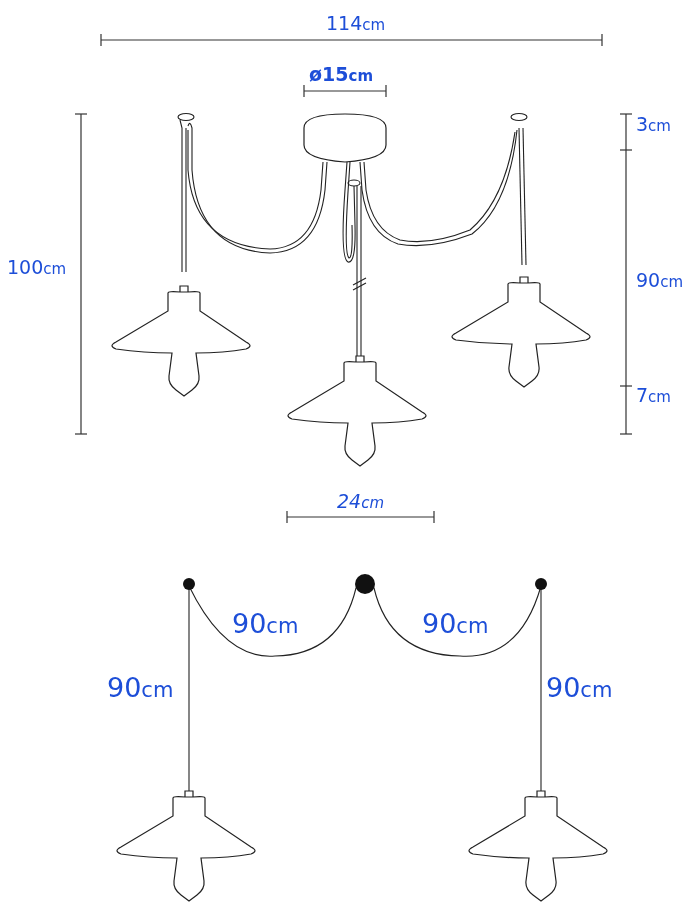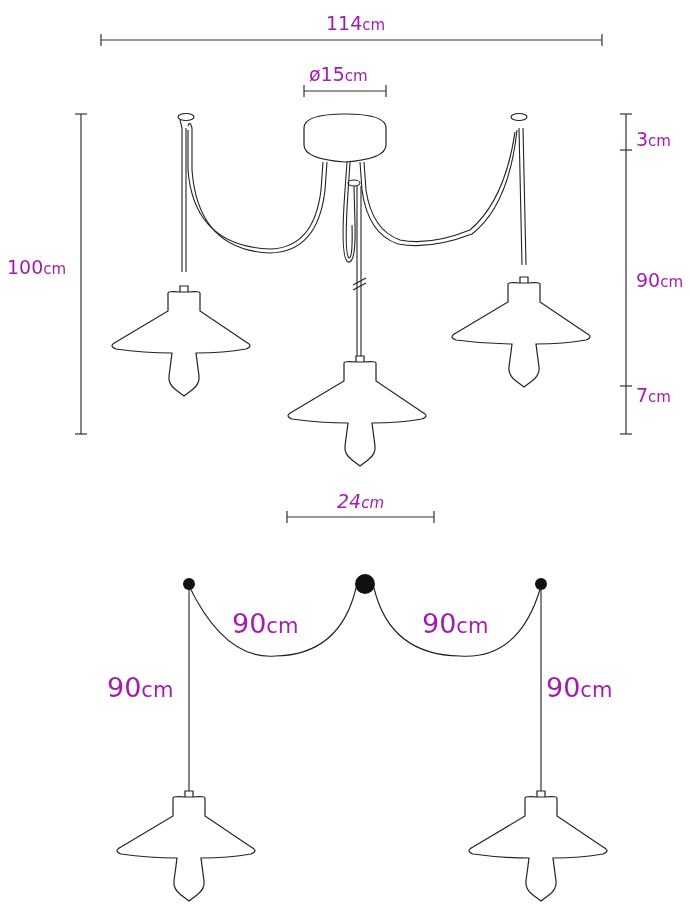--- a/index.html
+++ b/index.html
@@ -1,18 +1,18 @@
 <!DOCTYPE html>
 <html><head>
 <meta charset="utf-8">
 <style>
   html, body { margin: 0; padding: 0; background: #ffffff; }
   body { width: 690px; height: 920px; position: relative; overflow: hidden; font-family: "DejaVu Sans", sans-serif; }
   svg { position: absolute; left: 0; top: 0; }
-  .lbl { position: absolute; color: #a21caf; white-space: nowrap; line-height: 1; }
+  .lbl { position: absolute; color: #1d4ed8; white-space: nowrap; line-height: 1; }
   .lbl .num { font-size: 19px; }
   .lbl .unit { font-size: 15px; }
   .lbl.big .num { font-size: 27px; }
   .lbl.big .unit { font-size: 21px; }
 </style>
 </head>
 <body>
 
 <svg width="690" height="920" viewBox="0 0 690 920">
   <defs>
@@ -104,23 +104,23 @@
   <circle cx="541" cy="584" r="6" fill="#111"></circle>
   <g>
       <use href="#shade" transform="translate(189 797)"></use>
     </g>
   <g>
       <use href="#shade" transform="translate(541 797)"></use>
     </g>
 </svg>
 
 <div class="lbl" style="left:326px; top:14px;"><span class="num">114</span><span class="unit">cm</span></div>
-<div class="lbl" style="left:309px; top:65px;"><span class="num">ø15</span><span class="unit">cm</span></div>
+<div class="lbl" style="left:309px; top:65px;font-weight:bold;"><span class="num">ø15</span><span class="unit">cm</span></div>
 <div class="lbl" style="left:7px; top:258px;text-align:right;"><span class="num">100</span><span class="unit">cm</span></div>
-<div class="lbl" style="left:636px; top:130px;"><span class="num">3</span><span class="unit">cm</span></div>
+<div class="lbl" style="left:636px; top:115px;"><span class="num">3</span><span class="unit">cm</span></div>
 <div class="lbl" style="left:636px; top:271px;"><span class="num">90</span><span class="unit">cm</span></div>
 <div class="lbl" style="left:636px; top:386px;"><span class="num">7</span><span class="unit">cm</span></div>
 <div class="lbl" style="left:337px; top:492px;font-style:italic;"><span class="num">24</span><span class="unit">cm</span></div>
 
 <div class="lbl big" style="left:232px; top:610px;"><span class="num">90</span><span class="unit">cm</span></div>
 <div class="lbl big" style="left:422px; top:610px;"><span class="num">90</span><span class="unit">cm</span></div>
 <div class="lbl big" style="left:107px; top:674px;"><span class="num">90</span><span class="unit">cm</span></div>
 <div class="lbl big" style="left:546px; top:674px;"><span class="num">90</span><span class="unit">cm</span></div>
 
 </body></html>

